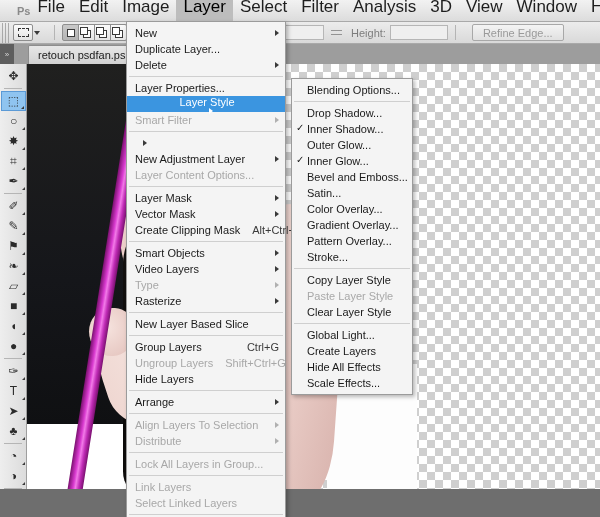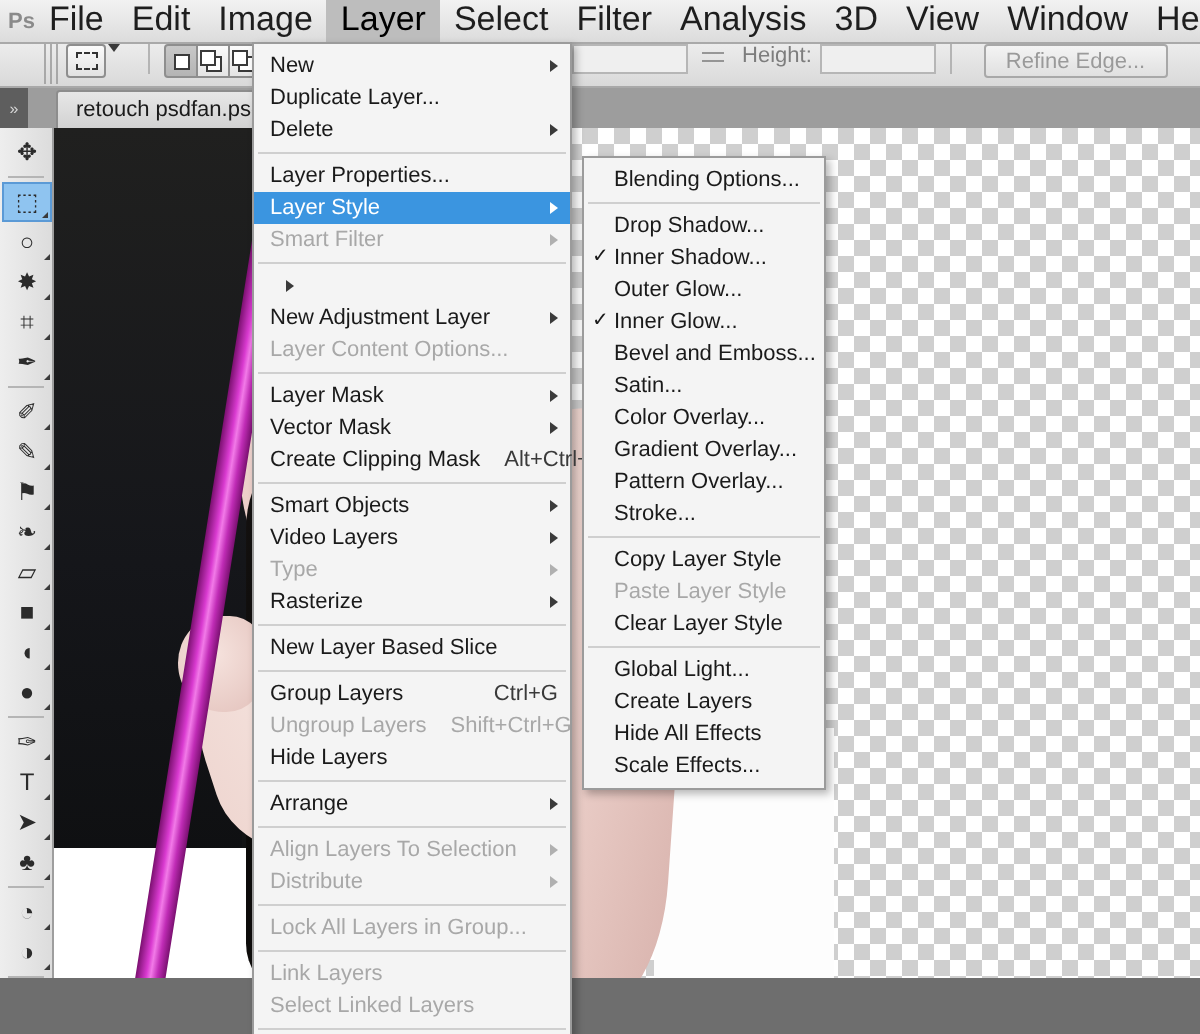--- a/index.html
+++ b/index.html
@@ -16,21 +16,21 @@
     width: 600px; height: 517px;
     background: #d4d0c8;
   }
 
   
   .menubar {
     position: absolute; top: 0; left: 0;
     width: 600px; height: 22px;
     background: linear-gradient(#f2f2f2, #dcdcdc);
     border-bottom: 1px solid #a9a9a9;
-    display: flex; align-items: center;
+    display: flex; align-items: flex-end; padding-left: 13px;
   }
   .ps-logo {
     width: 26px; height: 20px; margin-left: 4px;
     display: flex; align-items: center; justify-content: center;
     color: #8a8a8a; font-weight: bold; font-size: 11px;
     letter-spacing: 0px;
   }
   .menu-item {
     padding: 3px 7px 4px 7px;
     color: #1e1e1e; font-size: 17px;
@@ -74,21 +74,21 @@
     width: 5px; height: 3px; background: #555;
     box-shadow: 0 5px 0 #555;
   }
 
   
   .optbar {
     position: absolute; top: 22px; left: 0;
     width: 600px; height: 22px;
     background: linear-gradient(#ececec, #d9d9d9);
     border-bottom: 1px solid #a9a9a9;
-    display: flex;  padding-left: 20px;
+    display: flex; align-items: center;
   }
   .opt-grip {
     width: 7px; height: 20px; margin: 0 4px 0 2px;
     background: repeating-linear-gradient(to right, #9a9a9a 0 1px, transparent 1px 3px);
     opacity: .8;
   }
   .marquee-btn {
     width: 20px; height: 17px;
     border: 1px solid #8e8e8e; border-radius: 2px;
     background: linear-gradient(#fbfbfb, #e2e2e2);
@@ -300,21 +300,21 @@
     z-index: 50;
   }
   #layer-menu { top: 21px; left: 126px; width: 160px; }
   #style-menu { top: 78px; left: 291px; width: 122px; }
   .mrow {
     height: 16px; display: flex; align-items: center;
     padding: 0 6px 0 8px; color: #1a1a1a; font-size: 11px;
     white-space: nowrap; position: relative;
   }
   #style-menu .mrow { padding-left: 15px; }
-  .mrow.hl { background: #3b95e0; color: #ffffff; }
+  .mrow.hl { background: #3b95e0; color: #ffffff; flex-direction: column; }
   .mrow.dis { color: #a8a8a8; }
   .mlabel { flex: 1; }
   .mshort { color: #3a3a3a; font-size: 11px; margin-left: 12px; }
   .mrow.dis .mshort { color: #a8a8a8; text-align: right; }
   .marrow {
     width: 0; height: 0; margin-left: 8px;
     border-top: 3.5px solid transparent;
     border-bottom: 3.5px solid transparent;
     border-left: 4px solid #3a3a3a;
   }

